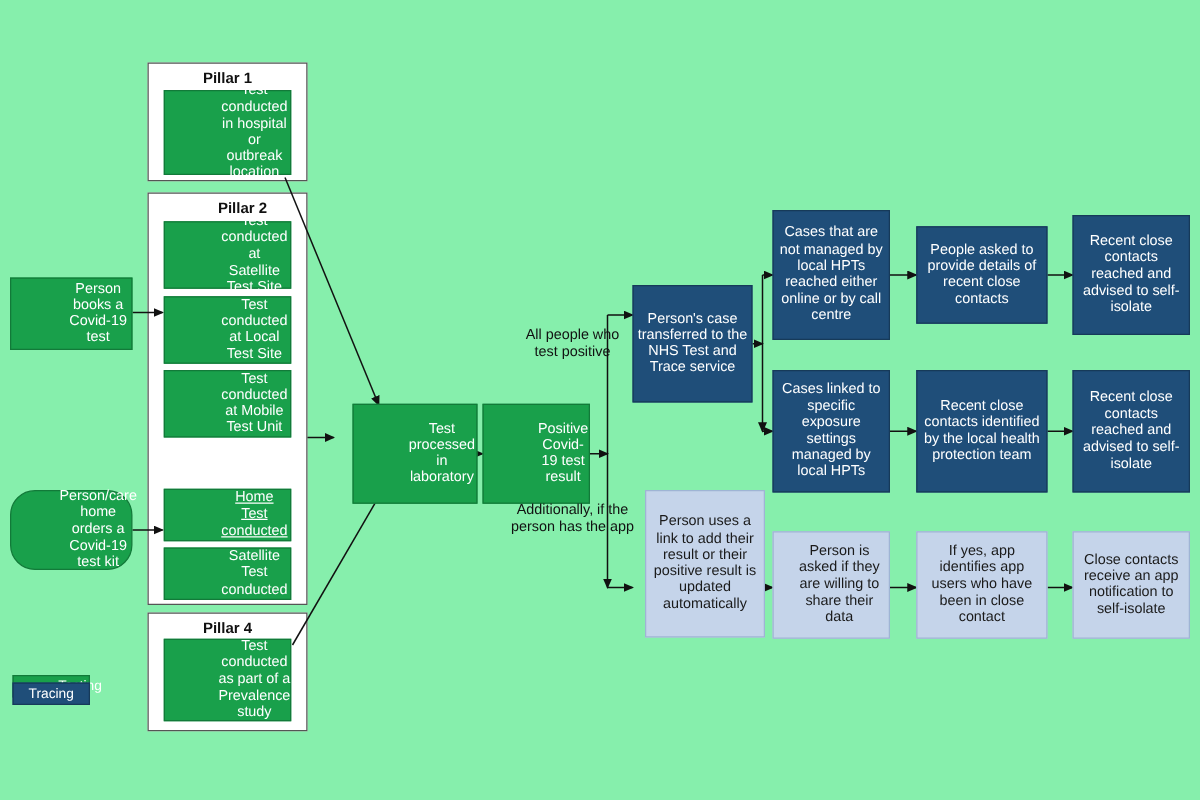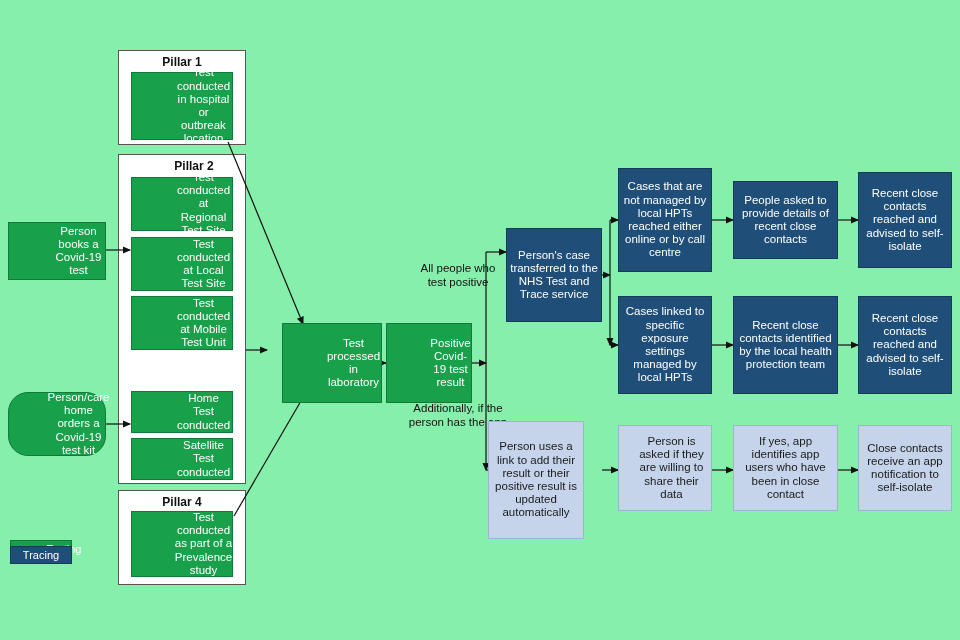--- a/index.html
+++ b/index.html
@@ -134,43 +134,43 @@
       <line x1="712" y1="470" x2="733" y2="470"></line>
       <line x1="838" y1="470" x2="858" y2="470"></line>
     </g>
   </svg>
 
   <div class="box green" style="left:8px; top:222px; width:98px; height:58px;">Person books a Covid-19 test</div>
   <div class="box green" style="left:8px; top:392px; width:98px; height:64px;border-radius:20px;">Person/care home orders a Covid-19 test kit</div>
 
   <div class="box green" style="left:131px; top:72px; width:102px; height:68px;">Test conducted in hospital or outbreak location</div>
 
-  <div class="box green" style="left:131px; top:177px; width:102px; height:54px;">Test conducted at Regional Test Site</div>
+  <div class="box green" style="left:131px; top:177px; width:102px; height:54px;">Test conducted at Satellite Test Site</div>
   <div class="box green" style="left:131px; top:237px; width:102px; height:54px;">Test conducted at Local Test Site</div>
   <div class="box green" style="left:131px; top:296px; width:102px; height:54px;">Test conducted at Mobile Test Unit</div>
-  <div class="box green" style="left:131px; top:391px; width:102px; height:42px;">Home Test conducted</div>
+  <div class="box green" style="left:131px; top:391px; width:102px; height:42px;text-decoration:underline;">Home Test conducted</div>
   <div class="box green" style="left:131px; top:438px; width:102px; height:42px;">Satellite Test conducted</div>
 
   <div class="box green" style="left:131px; top:511px; width:102px; height:66px;">Test conducted as part of a Prevalence study</div>
 
   <div class="box green" style="left:282px; top:323px; width:100px; height:80px;">Test processed in laboratory</div>
   <div class="box green" style="left:386px; top:323px; width:86px; height:80px;">Positive Covid-19 test result</div>
 
   <div class="plain-label" style="left:410px; top:262px; width:96px;">All people who test positive</div>
   <div class="plain-label" style="left:408px; top:402px; width:100px;">Additionally, if the person has the app</div>
 
   <div class="box navy" style="left:506px; top:228px; width:96px; height:94px;">Person's case transferred to the NHS Test and Trace service</div>
   <div class="box navy" style="left:618px; top:168px; width:94px; height:104px;">Cases that are not managed by local HPTs reached either online or by call centre</div>
   <div class="box navy" style="left:733px; top:181px; width:105px; height:78px;">People asked to provide details of recent close contacts</div>
   <div class="box navy" style="left:858px; top:172px; width:94px; height:96px;">Recent close contacts reached and advised to self-isolate</div>
   <div class="box navy" style="left:618px; top:296px; width:94px; height:98px;">Cases linked to specific exposure settings managed by local HPTs</div>
   <div class="box navy" style="left:733px; top:296px; width:105px; height:98px;">Recent close contacts identified by the local health protection team</div>
   <div class="box navy" style="left:858px; top:296px; width:94px; height:98px;">Recent close contacts reached and advised to self-isolate</div>
 
-  <div class="box pale" style="left:488px; top:392px; width:96px; height:118px;margin-top:29px;">Person uses a link to add their result or their positive result is updated automatically</div>
+  <div class="box pale" style="left:516px; top:392px; width:96px; height:118px;">Person uses a link to add their result or their positive result is updated automatically</div>
   <div class="box pale" style="left:618px; top:425px; width:94px; height:86px;padding-left:16px;">Person is asked if they are willing to share their data</div>
   <div class="box pale" style="left:733px; top:425px; width:105px; height:86px;">If yes, app identifies app users who have been in close contact</div>
   <div class="box pale" style="left:858px; top:425px; width:94px; height:86px;">Close contacts receive an app notification to self-isolate</div>
 
   <div class="legend-box green" style="left:10px; top:540px; width:62px; height:18px;">Testing</div>
   <div class="legend-box navy" style="left:10px; top:546px; width:62px; height:18px;">Tracing</div>
 
 </div>
 
 </body></html>

